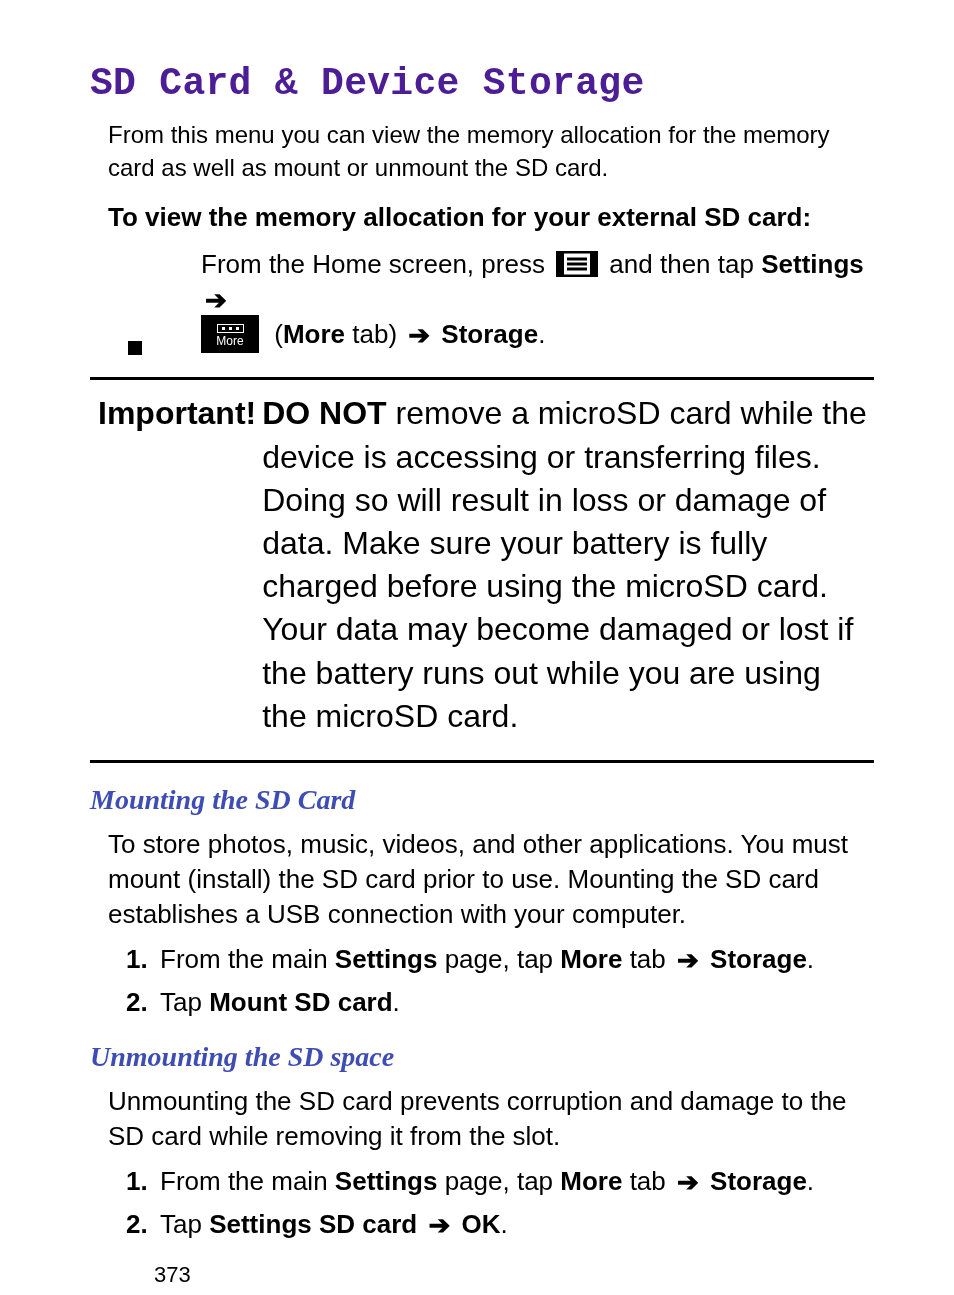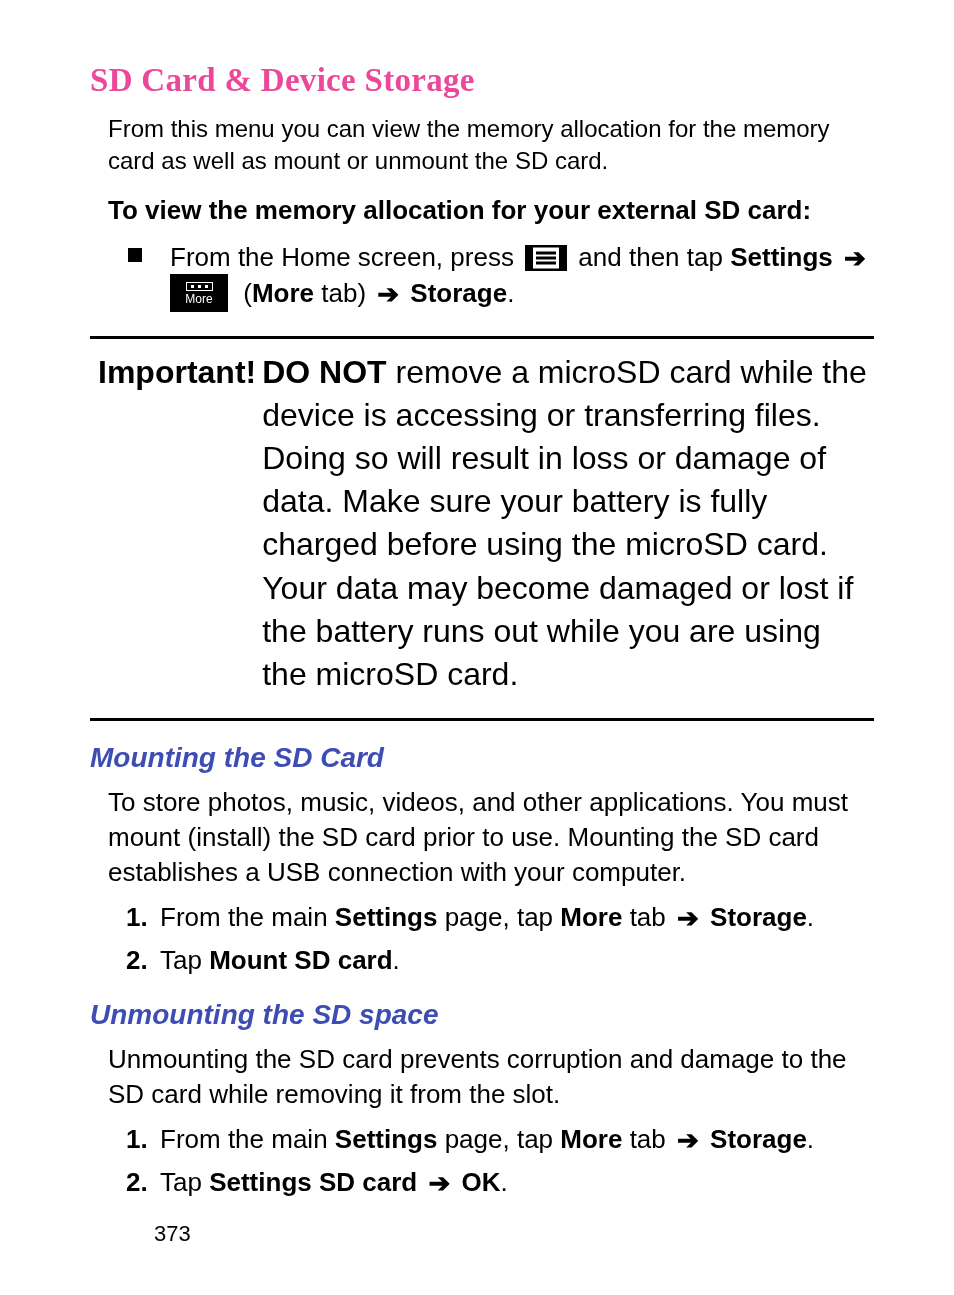--- a/index.html
+++ b/index.html
@@ -12,44 +12,45 @@
   .page {
     width: 954px;
     min-height: 1295px;
     box-sizing: border-box;
     padding: 58px 80px 40px 90px;
     position: relative;
     font-size: 26px;
     line-height: 1.35;
   }
   .h1 {
-    font-family: Liberation Serif, serif;
+    font-family: Liberation Mono, monospace;
     font-weight: 900;
-    font-size: 33px;
-    color: #ec4899;
+    font-size: 38px;
+    color: #4c1d95;
     margin: 0 0 10px 0;
     letter-spacing: 0.3px;
   }
   .intro {
     font-family: "Helvetica Neue", Arial, sans-serif;
     font-size: 24px;
     font-stretch: condensed;
     margin: 6px 0 16px 18px;
   }
   .subhead {
     font-family: "Arial Narrow", Arial, sans-serif;
     font-size: 26px;
     font-stretch: condensed;
     font-weight: 700;
     margin: 6px 0 12px 18px;
   }
   .bullet-row {
     display: flex;
-    align-items: flex-start;
+    align-items: flex-end;
     margin-left: 38px;
+    gap: 31px;
   }
   .square-bullet {
     width: 14px;
     height: 14px;
     background: #000;
     margin-top: 8px;
     margin-right: 28px;
     flex-shrink: 0;
   }
   .bullet-body {
@@ -120,21 +121,21 @@
   .important-label {
     font-weight: 700;
     font-family: "Arial Narrow", Arial, sans-serif;
     flex-shrink: 0;
     margin-right: 6px;
   }
   .important-body {
     flex: 1;
   }
   .h2 {
-    font-family: Liberation Sans, sans-serif;
+    font-family: Liberation Serif, serif;
     font-weight: 800;
     font-style: italic;
     font-size: 28px;
     color: #3e4db4;
     margin: 18px 0 8px 0;
   }
   .para {
     font-family: "Helvetica Neue", Arial, sans-serif;
     font-size: 26px;
     margin: 4px 0 10px 18px;

